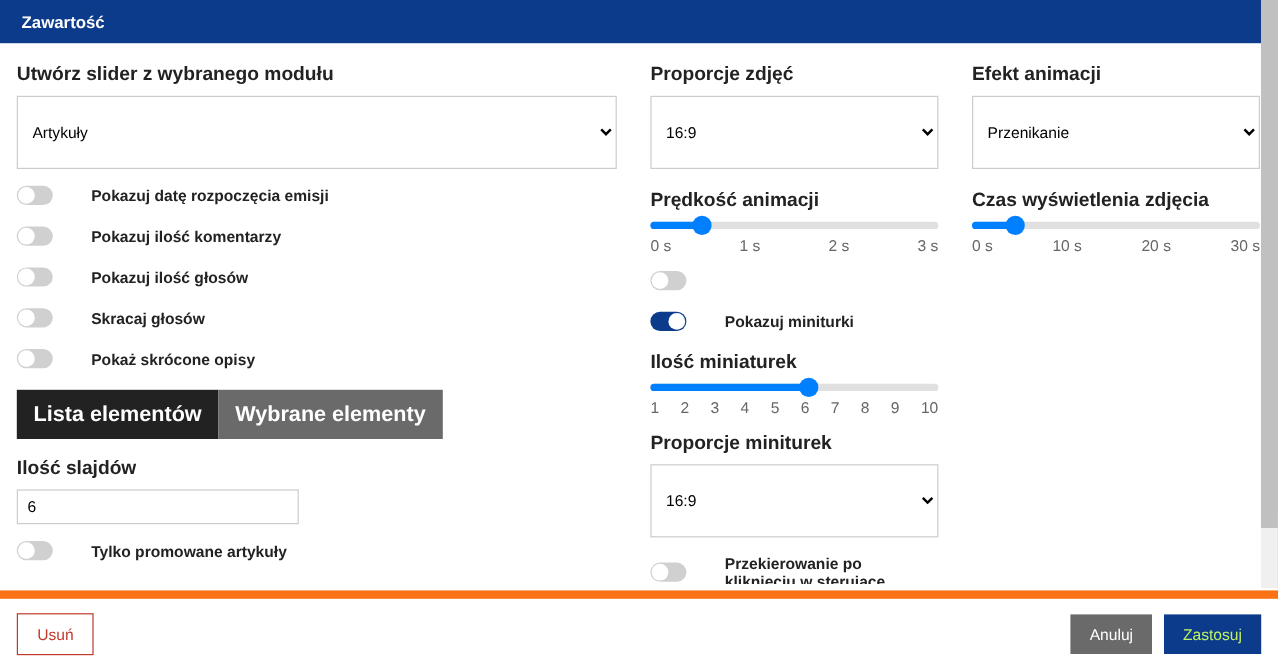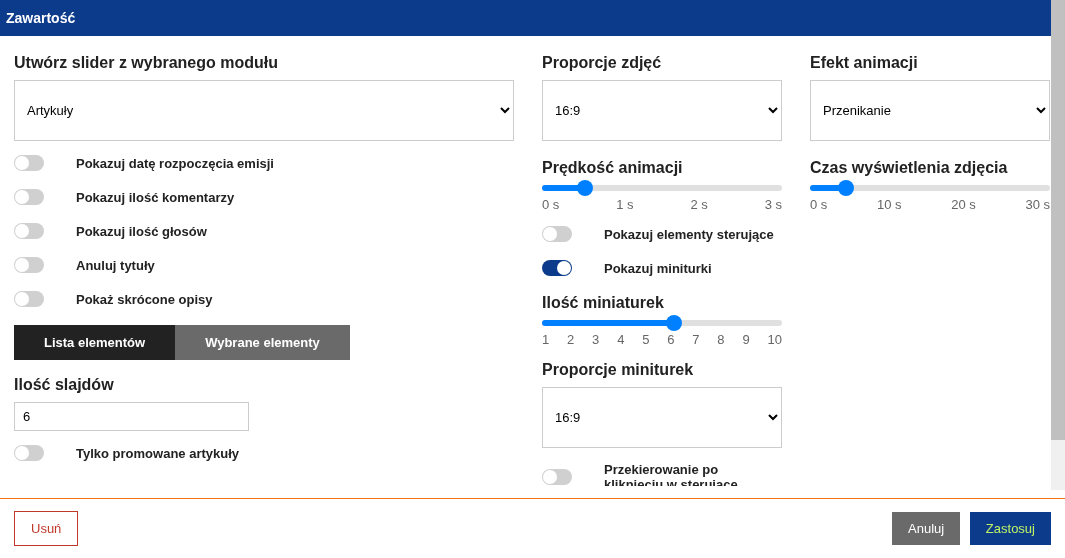--- a/index.html
+++ b/index.html
@@ -10,21 +10,21 @@
     background: #fff;
     width: 1065px;
     height: 558px;
     overflow: hidden;
     position: relative;
   }
   .header {
     background: #0d3b8c;
     color: #fff;
     font-weight: bold;
-    padding: 10px 6px;
+    padding: 10px 18px;
     font-size: 14px;
   }
   .scroll-area {
     display: flex;
     padding: 14px 14px 0 14px;
     gap: 28px;
     height: 450px;
     overflow-y: auto;
   }
   .col { flex: 1; min-width: 0; }
@@ -84,24 +84,24 @@
     transition: left .15s;
   }
   .toggle.on { background: #0d3b8c; }
   .toggle.on .knob { left: 15px; }
   .tabs {
     display: flex;
     margin-bottom: 16px;
     margin-top: 8px;
   }
   .tab {
-    padding: 10px 30px;
+    padding: 10px 14px;
     color: #fff;
     font-weight: bold;
-    font-size: 13px;
+    font-size: 18px;
     cursor: pointer;
   }
   .tab.active { background: #222; }
   .tab.inactive { background: #6a6a6a; }
   .slider-wrap { margin-bottom: 6px; }
   .slider-track {
     position: relative;
     height: 6px;
     background: #e0e0e0;
     border-radius: 3px;
@@ -129,21 +129,21 @@
     justify-content: space-between;
     font-size: 13px;
     color: #666;
     margin-bottom: 14px;
   }
   .footer {
     position: absolute;
     bottom: 0;
     left: 0;
     right: 0;
-    border-top: 1px solid #f97316;
+    border-top: 7px solid #f97316;
     padding: 12px 14px;
     display: flex;
     justify-content: space-between;
     align-items: center;
     background: #fff;
   }
   .btn {
     padding: 9px 16px;
     font-size: 13px;
     border: none;
@@ -211,21 +211,21 @@
     <div class="toggle-row">
       <div class="toggle">
           <div class="knob"></div>
         </div>
       <span class="tlabel">Pokazuj ilość głosów</span>
     </div>
     <div class="toggle-row">
       <div class="toggle">
           <div class="knob"></div>
         </div>
-      <span class="tlabel">Anuluj tytuły</span>
+      <span class="tlabel">Skracaj głosów</span>
     </div>
     <div class="toggle-row">
       <div class="toggle">
           <div class="knob"></div>
         </div>
       <span class="tlabel">Pokaż skrócone opisy</span>
     </div>
 
     <div class="tabs">
       <div class="tab active">Lista elementów</div>
@@ -260,21 +260,20 @@
       <span>0 s</span>
       <span>1 s</span>
       <span>2 s</span>
       <span>3 s</span>
     </div>
 
     <div class="toggle-row">
       <div class="toggle">
           <div class="knob"></div>
         </div>
-      <span class="tlabel">Pokazuj elementy sterujące</span>
     </div>
     <div class="toggle-row">
       <div class="toggle on">
           <div class="knob"></div>
         </div>
       <span class="tlabel">Pokazuj miniturki</span>
     </div>
 
     <div class="field-label">Ilość miniaturek</div>
     <div class="slider-wrap">

